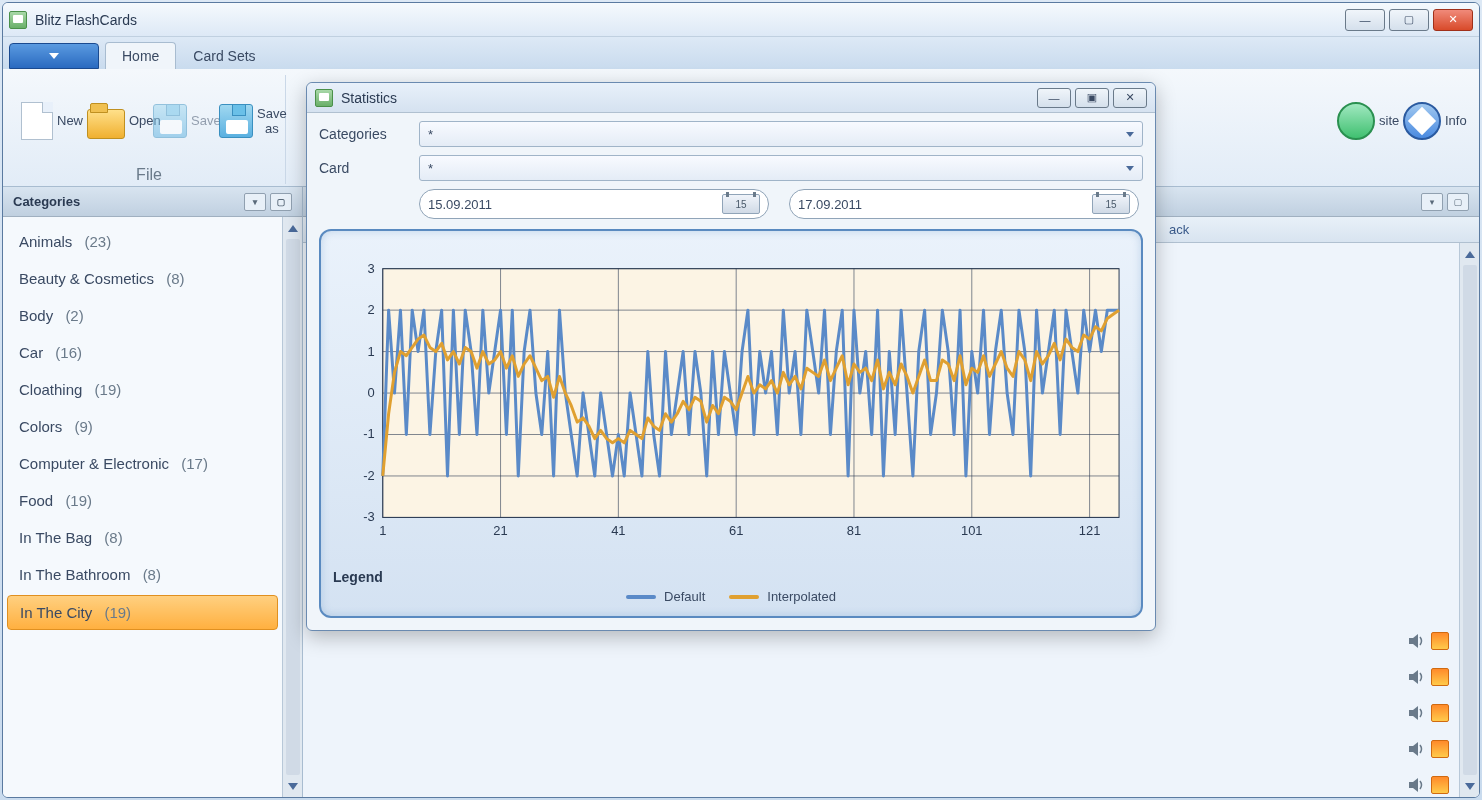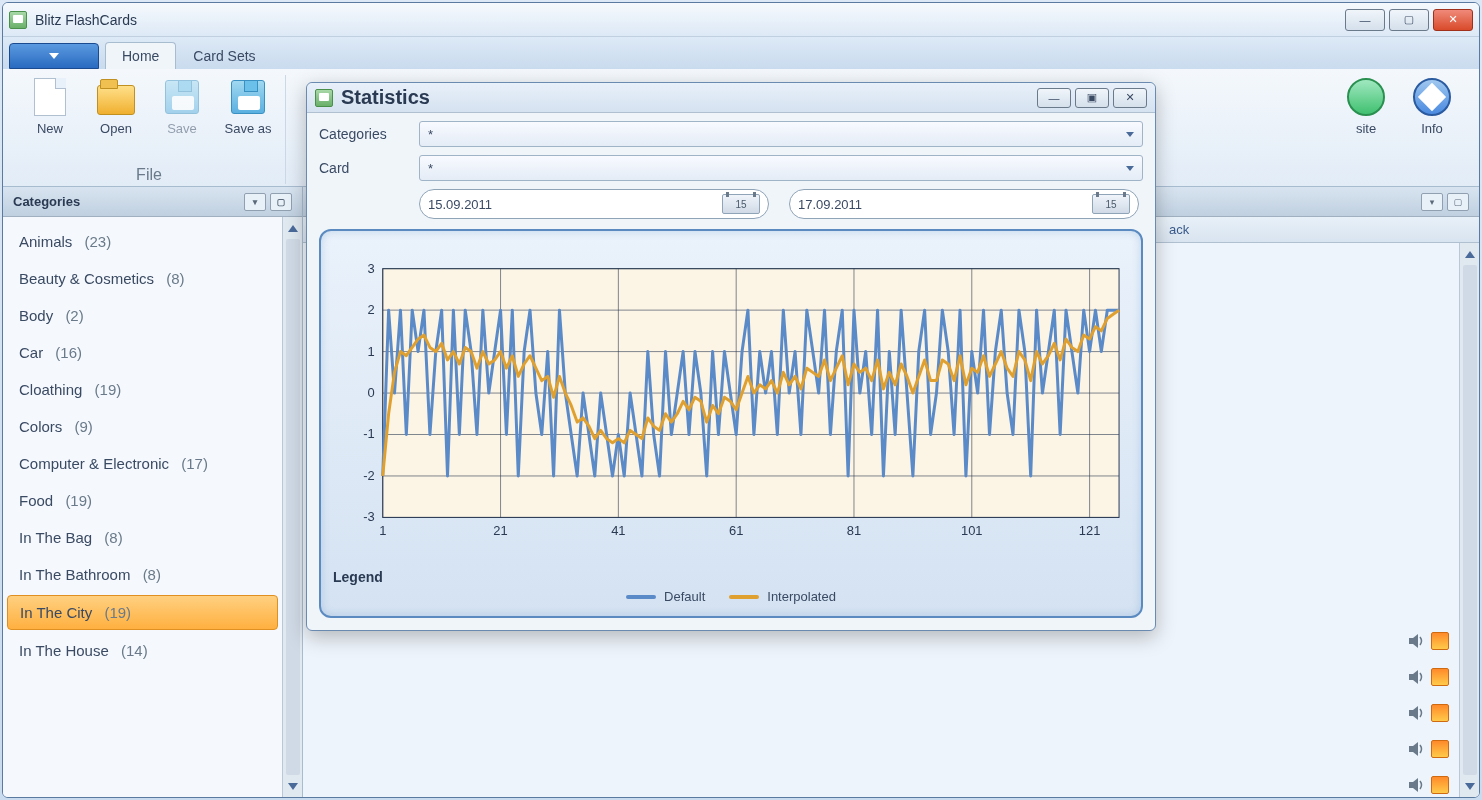--- a/index.html
+++ b/index.html
@@ -84,21 +84,21 @@
   padding: 6px 10px 2px 10px;
 }
 .rgroup {
   display: flex; flex-direction: column; align-items: center;
   border-right: 1px solid #cad8e8;
   padding: 0 8px;
 }
 .rgroup-items { display: flex; gap: 8px; flex: 1; }
 .rbutton {
   width: 58px;
-  display: flex; flex-direction: column; align-items: center;
+  display: flex; flex-direction: row; align-items: center;
   gap: 4px; padding-top: 2px;
   color: #3a4a63; font-size: 13px; text-align: center;
 }
 .rbutton .ricon {
   width: 40px; height: 40px;
   display: flex; align-items: center; justify-content: center;
 }
 .rgroup-label { font-size: 16px; color: #6a7a8a; margin-top: 2px; }
 
 .content {
@@ -349,21 +349,20 @@
             <div class="cat-item"><span>Beauty &amp; Cosmetics</span> <span class="cat-count">(8)</span></div>
             <div class="cat-item"><span>Body</span> <span class="cat-count">(2)</span></div>
             <div class="cat-item"><span>Car</span> <span class="cat-count">(16)</span></div>
             <div class="cat-item"><span>Cloathing</span> <span class="cat-count">(19)</span></div>
             <div class="cat-item"><span>Colors</span> <span class="cat-count">(9)</span></div>
             <div class="cat-item"><span>Computer &amp; Electronic</span> <span class="cat-count">(17)</span></div>
             <div class="cat-item"><span>Food</span> <span class="cat-count">(19)</span></div>
             <div class="cat-item"><span>In The Bag</span> <span class="cat-count">(8)</span></div>
             <div class="cat-item"><span>In The Bathroom</span> <span class="cat-count">(8)</span></div>
             <div class="cat-item sel"><span>In The City</span> <span class="cat-count">(19)</span></div>
-            <div class="cat-item"><span>In The House</span> <span class="cat-count">(14)</span></div>
           </div>
         <div class="vsbar">
           <div class="arr">
               <div class="t" style="border-bottom:7px solid #4a6a9a"></div>
             </div>
           <div class="track"></div>
           <div class="arr">
               <div class="t" style="border-top:7px solid #4a6a9a"></div>
             </div>
         </div>
@@ -454,21 +453,21 @@
             </div>
         </div>
       </div>
     </div>
   </div>
 </div>
 
 <div class="stats-window">
   <div class="stats-title">
     <div class="app-icon"></div>
-    <span style="font-size:20px;color:#2a3a52;font-weight:bold;">Statistics</span>
+    <span style="font-size:14px;color:#2a3a52;">Statistics</span>
     <span style="flex:1"></span>
     <div class="win-controls mw">
       <div class="win-btn">—</div>
       <div class="win-btn">▣</div>
       <div class="win-btn">✕</div>
     </div>
   </div>
   <div class="stats-body">
     <div class="frow">
       <div class="flabel">Categories</div>

